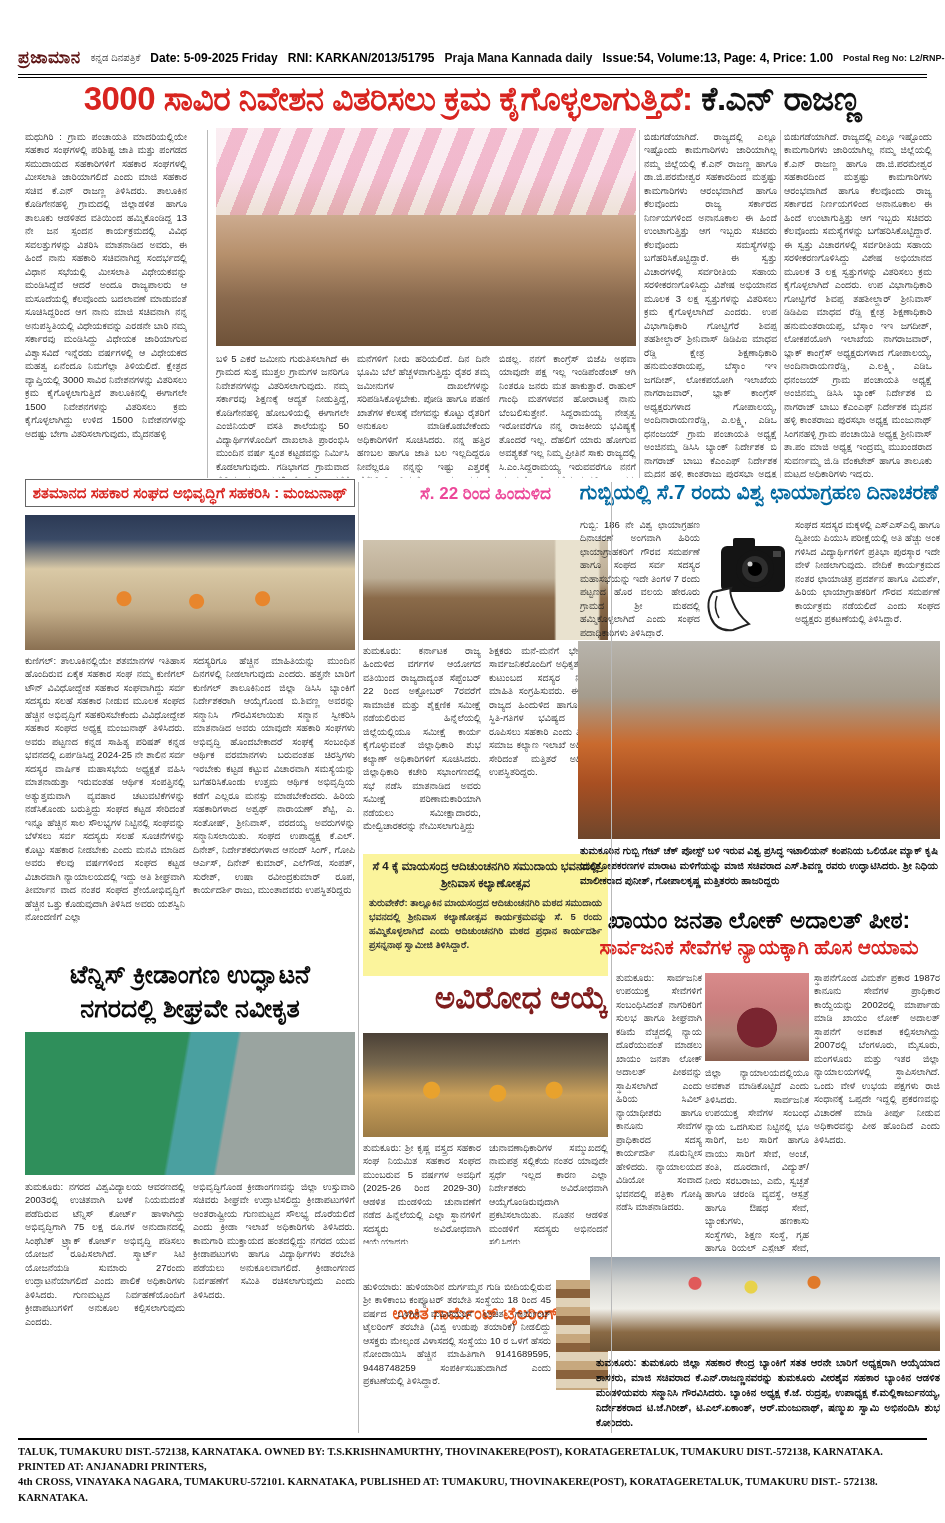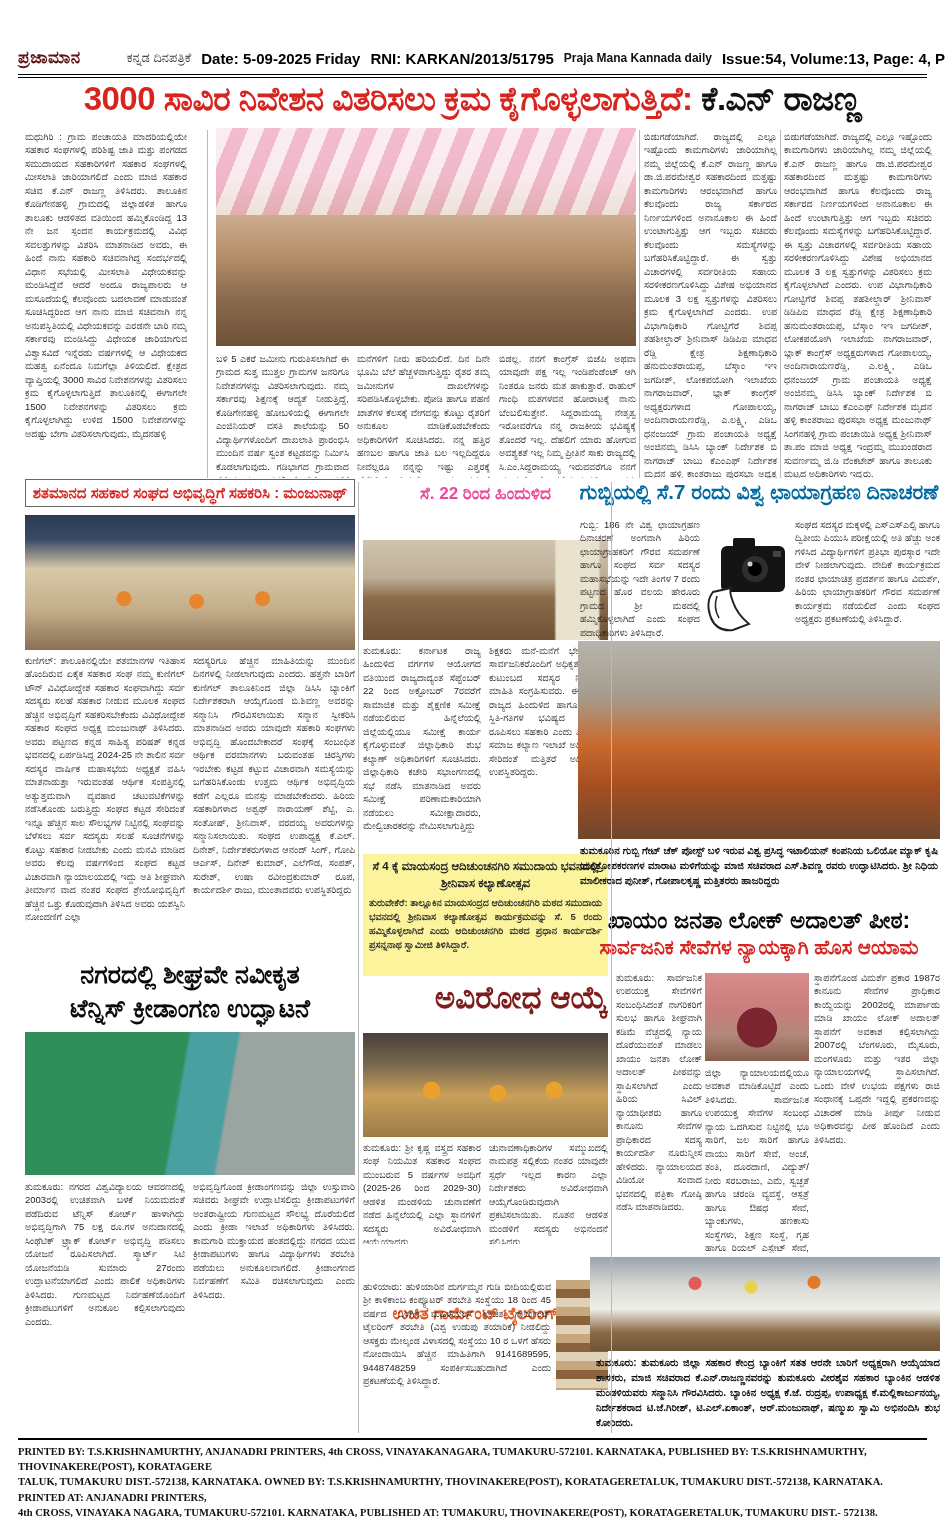--- a/index.html
+++ b/index.html
@@ -6,22 +6,22 @@
   .page{position:relative;width:945px;height:1523px;background:#fff;overflow:hidden;
         font-family:"Liberation Sans", sans-serif;color:#111;}
   .abs{position:absolute;}
   .body-text{font-size:9.5px;line-height:1.42;text-align:justify;color:#1c1c1c;overflow:hidden;}
   .caption{font-size:10px;font-weight:bold;line-height:1.5;text-align:justify;color:#111;overflow:hidden;}
   .vrule{position:absolute;width:1px;background:#b9b9b9;}
   
   .hdr{position:absolute;left:18px;top:42px;width:909px;height:32px;display:flex;align-items:center;
        gap:10px;border-bottom:4px double #000;font-size:11px;white-space:nowrap;}
   .logo{font-weight:bold;font-size:17px;color:#5d1414;letter-spacing:.5px;}
-  .tagline{font-size:13px;color:#333;margin-left:36px;}
-  .hmeta{font-weight:bold;font-size:15px;color:#000;}
+  .tagline{font-size:10px;color:#333;}
+  .hmeta{font-weight:bold;font-size:12px;color:#000;}
   .paper-en{font-weight:bold;font-size:12px;}
   .postal{font-size:9px;font-weight:bold;}
   
   .lead-head{left:20px;top:80px;width:905px;text-align:center;font-size:33px;font-weight:bold;
              color:#d8241f;letter-spacing:-.5px;}
   .lead-head .blk{color:#121212;}
   .coop-head{left:25px;top:479px;width:330px;border:1px solid #666;padding:4px 2px;text-align:center;
              font-size:15px;font-weight:bold;color:#d8241f;box-sizing:border-box;}
   .survey-head{left:363px;top:481px;width:245px;text-align:center;font-weight:bold;font-size:17px;line-height:1.55;color:#ec4899;}
   .gubbi-head{left:578px;top:480px;width:362px;text-align:center;font-size:20.5px;font-weight:bold;color:#0369a1;}
@@ -109,22 +109,22 @@
   <div class="abs body-text" style="left:499px;top:352px;width:137px;height:126px;">ಬಿಡಲ್ಲ. ನನಗೆ ಕಾಂಗ್ರೆಸ್ ಬಿಜೆಪಿ ಅಥವಾ ಯಾವುದೇ ಪಕ್ಷ ಇಲ್ಲ ಇಂಡಿಪೆಂಡೆಂಟ್ ಆಗಿ ನಿಂತರೂ ಜನರು ಮತ ಹಾಕುತ್ತಾರೆ. ರಾಹುಲ್ ಗಾಂಧಿ ಮತಗಳವನ ಹೋರಾಟಕ್ಕೆ ನಾನು ಬೆಂಬಲಿಸುತ್ತೇನೆ. ಸಿದ್ದರಾಮಯ್ಯ ನೇತೃತ್ವ ಇರೋವರೆಗೂ ನನ್ನ ರಾಜಕೀಯ ಭವಿಷ್ಯಕ್ಕೆ ತೊಂದರೆ ಇಲ್ಲ. ದೆಹಲಿಗೆ ಯಾರು ಹೋಗುವ ಅವಶ್ಯಕತೆ ಇಲ್ಲ ನಿಮ್ಮ ಪ್ರೀತಿನೆ ಸಾಕು ರಾಜ್ಯದಲ್ಲಿ ಸಿ.ಎಂ.ಸಿದ್ದರಾಮಯ್ಯ ಇರುವವರೆಗೂ ನನಗೆ ಯಾವುದೇ ತೊಂದರೆಯಾಗುವುದಿಲ್ಲ ಅವರು ಇರೋವರೆಗೂ ನನಗೆ ರಾಜಕಾರಣದಲ್ಲಿ ಒಳ್ಳೆಯ ಭವಿಷ್ಯ ಇದೆ. ನಾನು ಯಾವುದೇ ಕಾರಣಕ್ಕೂ ಕಾಂಗ್ರೆಸ್ ಬಿಡುವ ಮಾತೇ ಇಲ್ಲ. ಕೆಲವರು ಅಪಪ್ರಚಾರ ಮಾಡುತ್ತಿದ್ದಾರೆ ಪಾಪಾ ಅವರಿಗೆ ನನ್ನ ಹೆಸರು ಹೇಳಿಕೊಂಡರೆ ಏನೂ ಲಾಭ ಇರುವುದು ನಾನಾ ಕಾಂಗ್ರೆಸ್ ಪಕ್ಷಕ್ಕೆ ಯಾವುದೇ ದ್ರೋಹ ಮಾಡಿಲ್ಲ ಹಾಗೆ ನನಗೂ ಕಾಂಗ್ರೆಸ್ ಪಕ್ಷ ಯಾವುದೇ ಅನಾನುಕೂಲ ಎಸಗಿಲ್ಲ ಎಂದ. ಜಿ.ಪಂ ಮುಖ್ಯ ಕಾರ್ಯನಿರ್ವಹಣಾಧಿಕಾರಿ ಪ್ರಭು.ಜಿ.ಮಾತನಾಡಿ ನರೇಗಾ ಯೋಜನೆಯಲ್ಲಿ ಜಿಲ್ಲೆಯ ಪ್ರಥಮ ಸ್ಥಾನದಲ್ಲಿದೆ ತಾಲೂಕು ಎರಡನೇ ಸ್ಥಾನಗಳಿಸಿದೆ. 10 ಲಕ್ಷ ಮಾನವ ದಿನಗಳ ಸೃಜನೆಯಾಗಿವೆ ಪ್ರಸ್ತುತ 650 ಕೋಟಿ ರೂಗಳ ವೆಚ್ಚದಲ್ಲಿ ಅಂಗನವಾಡಿ, ಶಾಲಾ ಕೊಠಡಿ, ರಸ್ತೆ ಹಾಗೂ ಮೂಲಭೂತ ಸೌಕರ್ಯಗಳನ್ನು ಕಲ್ಪಿಸಲಾಗುತ್ತಿದೆ. ಕ್ಷೇತ್ರದಲ್ಲಿ 26 ಆಸ್ಪತ್ರೆ ಕಟ್ಟಡಗಳ ನಿರ್ಮಾಣಕ್ಕೆ ಹಣ</div>
   <div class="abs body-text" style="left:644px;top:130px;width:133px;height:348px;">ಬಿಡುಗಡೆಯಾಗಿದೆ. ರಾಜ್ಯದಲ್ಲಿ ಎಲ್ಲೂ ಇಷ್ಟೊಂದು ಕಾಮಗಾರಿಗಳು ಜಾರಿಯಾಗಿಲ್ಲ ನಮ್ಮ ಜಿಲ್ಲೆಯಲ್ಲಿ ಕೆ.ಎನ್ ರಾಜಣ್ಣ ಹಾಗೂ ಡಾ.ಜಿ.ಪರಮೇಶ್ವರ ಸಹಕಾರದಿಂದ ಮತ್ತಷ್ಟು ಕಾಮಗಾರಿಗಳು ಆರಂಭವಾಗಿದೆ ಹಾಗೂ ಕೆಲವೊಂದು ರಾಜ್ಯ ಸರ್ಕಾರದ ನಿರ್ಣಯಗಳಿಂದ ಅನಾನೂಕಾಲ ಈ ಹಿಂದೆ ಉಂಟಾಗುತ್ತಿತ್ತು ಆಗ ಇಬ್ಬರು ಸಚಿವರು ಕೆಲವೊಂದು ಸಮಸ್ಯೆಗಳನ್ನು ಬಗೆಹರಿಸಿಕೊಟ್ಟಿದ್ದಾರೆ. ಈ ಸ್ವತ್ತು ವಿಚಾರಗಳಲ್ಲಿ ಸರ್ವರೀತಿಯ ಸಹಾಯ ಸರಳೀಕರಣಗೊಳಿಸಿದ್ದು ವಿಶೇಷ ಅಭಿಯಾನದ ಮೂಲಕ 3 ಲಕ್ಷ ಸ್ವತ್ತುಗಳನ್ನು ವಿತರಿಸಲು ಕ್ರಮ ಕೈಗೊಳ್ಳಲಾಗಿದೆ ಎಂದರು. ಉಪ ವಿಭಾಗಾಧಿಕಾರಿ ಗೋಟ್ಟಿಗೆರೆ ಶಿವಪ್ಪ ತಹಶೀಲ್ದಾರ್ ಶ್ರೀನಿವಾಸ್ ಡಿಡಿಪಿಐ ಮಾಧವ ರೆಡ್ಡಿ ಕ್ಷೇತ್ರ ಶಿಕ್ಷಣಾಧಿಕಾರಿ ಹನುಮಂತರಾಯಪ್ಪ, ಬೆಸ್ಕಾಂ ಇಇ ಜಗದೀಶ್, ಲೋಕಪಯೋಗಿ ಇಲಾಖೆಯ ನಾಗರಾಜವಾರ್, ಬ್ಲಾಕ್ ಕಾಂಗ್ರೆಸ್ ಅಧ್ಯಕ್ಷರುಗಳಾದ ಗೋಪಾಲಯ್ಯ, ಅಂದಿನಾರಾಯಣರೆಡ್ಡಿ, ಎ.ಲಕ್ಷ್ಮಿ, ಎಡಿಒ ಧನಂಜಯ್ ಗ್ರಾಮ ಪಂಚಾಯತಿ ಅಧ್ಯಕ್ಷೆ ಅಂಜಿನಮ್ಮ ಡಿಸಿಸಿ ಬ್ಯಾಂಕ್ ನಿರ್ದೇಶಕ ಬಿ ನಾಗರಾಜ್ ಬಾಬು ಕೆಎಂಎಫ್ ನಿರ್ದೇಶಕ ಮೃದನ ಹಳ್ಳಿ ಕಾಂತರಾಜು ಪುರಸಭಾ ಅಧ್ಯಕ್ಷ ಮಂಜುನಾಥ್ ಸಿಂಗನಹಳ್ಳಿ ಗ್ರಾಮ ಪಂಚಾಯಿತಿ ಅಧ್ಯಕ್ಷ ಶ್ರೀನಿವಾಸ್ ತಾ.ಪಂ ಮಾಜಿ ಅಧ್ಯಕ್ಷ ಇಂದ್ರಮ್ಮ ಮುಖಂಡರಾದ ಸುವರ್ಣಮ್ಮ ಜಿ.ಡಿ ವೆಂಕಟೇಶ್ ಹಾಗೂ ತಾಲೂಕು ಮಟ್ಟದ ಅಧಿಕಾರಿಗಳು ಇದ್ದರು.</div>
   <div class="abs body-text" style="left:784px;top:130px;width:148px;height:348px;">ಬಿಡುಗಡೆಯಾಗಿದೆ. ರಾಜ್ಯದಲ್ಲಿ ಎಲ್ಲೂ ಇಷ್ಟೊಂದು ಕಾಮಗಾರಿಗಳು ಜಾರಿಯಾಗಿಲ್ಲ ನಮ್ಮ ಜಿಲ್ಲೆಯಲ್ಲಿ ಕೆ.ಎನ್ ರಾಜಣ್ಣ ಹಾಗೂ ಡಾ.ಜಿ.ಪರಮೇಶ್ವರ ಸಹಕಾರದಿಂದ ಮತ್ತಷ್ಟು ಕಾಮಗಾರಿಗಳು ಆರಂಭವಾಗಿದೆ ಹಾಗೂ ಕೆಲವೊಂದು ರಾಜ್ಯ ಸರ್ಕಾರದ ನಿರ್ಣಯಗಳಿಂದ ಅನಾನೂಕಾಲ ಈ ಹಿಂದೆ ಉಂಟಾಗುತ್ತಿತ್ತು ಆಗ ಇಬ್ಬರು ಸಚಿವರು ಕೆಲವೊಂದು ಸಮಸ್ಯೆಗಳನ್ನು ಬಗೆಹರಿಸಿಕೊಟ್ಟಿದ್ದಾರೆ. ಈ ಸ್ವತ್ತು ವಿಚಾರಗಳಲ್ಲಿ ಸರ್ವರೀತಿಯ ಸಹಾಯ ಸರಳೀಕರಣಗೊಳಿಸಿದ್ದು ವಿಶೇಷ ಅಭಿಯಾನದ ಮೂಲಕ 3 ಲಕ್ಷ ಸ್ವತ್ತುಗಳನ್ನು ವಿತರಿಸಲು ಕ್ರಮ ಕೈಗೊಳ್ಳಲಾಗಿದೆ ಎಂದರು. ಉಪ ವಿಭಾಗಾಧಿಕಾರಿ ಗೋಟ್ಟಿಗೆರೆ ಶಿವಪ್ಪ ತಹಶೀಲ್ದಾರ್ ಶ್ರೀನಿವಾಸ್ ಡಿಡಿಪಿಐ ಮಾಧವ ರೆಡ್ಡಿ ಕ್ಷೇತ್ರ ಶಿಕ್ಷಣಾಧಿಕಾರಿ ಹನುಮಂತರಾಯಪ್ಪ, ಬೆಸ್ಕಾಂ ಇಇ ಜಗದೀಶ್, ಲೋಕಪಯೋಗಿ ಇಲಾಖೆಯ ನಾಗರಾಜವಾರ್, ಬ್ಲಾಕ್ ಕಾಂಗ್ರೆಸ್ ಅಧ್ಯಕ್ಷರುಗಳಾದ ಗೋಪಾಲಯ್ಯ, ಅಂದಿನಾರಾಯಣರೆಡ್ಡಿ, ಎ.ಲಕ್ಷ್ಮಿ, ಎಡಿಒ ಧನಂಜಯ್ ಗ್ರಾಮ ಪಂಚಾಯತಿ ಅಧ್ಯಕ್ಷೆ ಅಂಜಿನಮ್ಮ ಡಿಸಿಸಿ ಬ್ಯಾಂಕ್ ನಿರ್ದೇಶಕ ಬಿ ನಾಗರಾಜ್ ಬಾಬು ಕೆಎಂಎಫ್ ನಿರ್ದೇಶಕ ಮೃದನ ಹಳ್ಳಿ ಕಾಂತರಾಜು ಪುರಸಭಾ ಅಧ್ಯಕ್ಷ ಮಂಜುನಾಥ್ ಸಿಂಗನಹಳ್ಳಿ ಗ್ರಾಮ ಪಂಚಾಯಿತಿ ಅಧ್ಯಕ್ಷ ಶ್ರೀನಿವಾಸ್ ತಾ.ಪಂ ಮಾಜಿ ಅಧ್ಯಕ್ಷ ಇಂದ್ರಮ್ಮ ಮುಖಂಡರಾದ ಸುವರ್ಣಮ್ಮ ಜಿ.ಡಿ ವೆಂಕಟೇಶ್ ಹಾಗೂ ತಾಲೂಕು ಮಟ್ಟದ ಅಧಿಕಾರಿಗಳು ಇದ್ದರು.</div>
 
   <div class="abs coop-head">ಶತಮಾನದ ಸಹಕಾರ ಸಂಘದ ಅಭಿವೃದ್ಧಿಗೆ ಸಹಕರಿಸಿ : ಮಂಜುನಾಥ್</div>
   <div class="photo ph-coop" style="left:25px;top:515px;width:330px;height:135px;"></div>
   <div class="abs body-text" style="left:25px;top:654px;width:160px;height:298px;">ಕುಣಿಗಲ್: ತಾಲೂಕಿನಲ್ಲಿಯೇ ಶತಮಾನಗಳ ಇತಿಹಾಸ ಹೊಂದಿರುವ ಏಕೈಕ ಸಹಕಾರ ಸಂಘ ನಮ್ಮ ಕುಣಿಗಲ್ ಟೌನ್ ವಿವಿಧೋದ್ದೇಶ ಸಹಕಾರ ಸಂಘವಾಗಿದ್ದು ಸರ್ವ ಸದಸ್ಯರು ಸಲಹೆ ಸಹಕಾರ ನೀಡುವ ಮೂಲಕ ಸಂಘದ ಹೆಚ್ಚಿನ ಅಭಿವೃದ್ಧಿಗೆ ಸಹಕರಿಸಬೇಕೆಂದು ವಿವಿಧೋದ್ದೇಶ ಸಹಕಾರ ಸಂಘದ ಅಧ್ಯಕ್ಷ ಮಂಜುನಾಥ್ ತಿಳಿಸಿದರು. ಅವರು ಪಟ್ಟಣದ ಕನ್ನಡ ಸಾಹಿತ್ಯ ಪರಿಷತ್ ಕನ್ನಡ ಭವನದಲ್ಲಿ ಏರ್ಪಡಿಸಿದ್ದ 2024-25 ನೇ ಶಾಲಿನ ಸರ್ವ ಸದಸ್ಯರ ವಾರ್ಷಿಕ ಮಹಾಸಭೆಯ ಅಧ್ಯಕ್ಷತೆ ವಹಿಸಿ ಮಾತನಾಡುತ್ತಾ ಇರುವಂತಹ ಆರ್ಥಿಕ ಸಂಪತ್ತಿನಲ್ಲಿ ಅತ್ಯುತ್ತಮವಾಗಿ ವ್ಯವಹಾರ ಚಟುವಟಿಕೆಗಳನ್ನು ನಡೆಸಿಕೊಂಡು ಬರುತ್ತಿದ್ದು ಸಂಘದ ಕಟ್ಟಡ ಸೇರಿದಂತೆ ಇನ್ನೂ ಹೆಚ್ಚಿನ ಸಾಲ ಸೌಲಭ್ಯಗಳ ನಿಟ್ಟಿನಲ್ಲಿ ಸಂಘವನ್ನು ಬೆಳೆಸಲು ಸರ್ವ ಸದಸ್ಯರು ಸಲಹೆ ಸೂಚನೆಗಳನ್ನು ಕೊಟ್ಟು ಸಹಕಾರ ನೀಡಬೇಕು ಎಂದು ಮನವಿ ಮಾಡಿದ ಅವರು ಕೆಲವು ವರ್ಷಗಳಿಂದ ಸಂಘದ ಕಟ್ಟಡ ವಿಚಾರವಾಗಿ ನ್ಯಾಯಾಲಯದಲ್ಲಿ ಇದ್ದು ಅತಿ ಶೀಘ್ರವಾಗಿ ತೀರ್ಮಾನ ವಾದ ನಂತರ ಸಂಘದ ಶ್ರೇಯೋಭಿವೃದ್ಧಿಗೆ ಹೆಚ್ಚಿನ ಒತ್ತು ಕೊಡುವುದಾಗಿ ತಿಳಿಸಿದ ಅವರು ಯಶಸ್ವಿನಿ ನೋಂದಣಿಗೆ ಎಲ್ಲಾ</div>
   <div class="abs body-text" style="left:193px;top:654px;width:162px;height:298px;">ಸದಸ್ಯರಿಗೂ ಹೆಚ್ಚಿನ ಮಾಹಿತಿಯನ್ನು ಮುಂದಿನ ದಿನಗಳಲ್ಲಿ ನೀಡಲಾಗುವುದು ಎಂದರು. ಹತ್ತನೇ ಬಾರಿಗೆ ಕುಣಿಗಲ್ ತಾಲೂಕಿನಿಂದ ಜಿಲ್ಲಾ ಡಿಸಿಸಿ ಬ್ಯಾಂಕಿಗೆ ನಿರ್ದೇಶಕರಾಗಿ ಆಯ್ಕೆಗೊಂಡ ಬಿ.ಶಿವಣ್ಣ ಅವರನ್ನು ಸನ್ಮಾನಿಸಿ ಗೌರವಿಸಲಾಯಿತು ಸನ್ಮಾನ ಸ್ವೀಕರಿಸಿ ಮಾತನಾಡಿದ ಅವರು ಯಾವುದೇ ಸಹಕಾರಿ ಸಂಘಗಳು ಅಭಿವೃದ್ಧಿ ಹೊಂದಬೇಕಾದರೆ ಸಂಘಕ್ಕೆ ಸಂಬಂಧಿತ ಆರ್ಥಿಕ ವರಮಾನಗಳು ಬರುವಂತಹ ಚಿರಸ್ತಿಗಳು ಇರಬೇಕು ಕಟ್ಟಡ ಕಟ್ಟುವ ವಿಚಾರವಾಗಿ ಸಮಸ್ಯೆಯನ್ನು ಬಗೆಹರಿಸಿಕೊಂಡು ಉತ್ತಮ ಆರ್ಥಿಕ ಅಭಿವೃದ್ಧಿಯ ಕಡೆಗೆ ಎಲ್ಲರೂ ಮನಸ್ಸು ಮಾಡಬೇಕೆಂದರು. ಹಿರಿಯ ಸಹಕಾರಿಗಳಾದ ಅಶ್ವಥ್ ನಾರಾಯಣ್ ಶೆಟ್ಟಿ, ಎ. ಸಂತೋಷ್, ಶ್ರೀನಿವಾಸ್, ವರದಯ್ಯ ಅವರುಗಳನ್ನು ಸನ್ಮಾನಿಸಲಾಯಿತು. ಸಂಘದ ಉಪಾಧ್ಯಕ್ಷ ಕೆ.ಎಲ್. ದಿನೇಶ್, ನಿರ್ದೇಶಕರುಗಳಾದ ಆನಂದ್ ಸಿಂಗ್, ಗೋಪಿ ಆರ್ಎಸ್, ದಿನೇಶ್ ಕುಮಾರ್, ಎಲೆಗೌಡ, ಸಂಪತ್, ಸುರೇಶ್, ಉಷಾ ರವೀಂದ್ರಕುಮಾರ್ ರೂಪ, ಕಾರ್ಯದರ್ಶಿ ರಾಜು, ಮುಂತಾದವರು ಉಪಸ್ಥಿತರಿದ್ದರು</div>
 
   <div class="abs tennis-head">
+    <div>ಟೆನ್ನಿಸ್ ಕ್ರೀಡಾಂಗಣ ಉದ್ಘಾಟನೆ</div>
     <div>ನಗರದಲ್ಲಿ ಶೀಘ್ರವೇ ನವೀಕೃತ</div>
-    <div>ಟೆನ್ನಿಸ್ ಕ್ರೀಡಾಂಗಣ ಉದ್ಘಾಟನೆ</div>
   </div>
   <div class="photo ph-tennis" style="left:25px;top:1032px;width:330px;height:143px;"></div>
   <div class="abs body-text" style="left:25px;top:1180px;width:160px;height:253px;">ತುಮಕೂರು: ನಗರದ ವಿಶ್ವವಿದ್ಯಾಲಯ ಆವರಣದಲ್ಲಿ 2003ರಲ್ಲಿ ಉಚಿತವಾಗಿ ಬಳಕೆ ನಿಯಮದಂತೆ ಪಡೆದಿರುವ ಟೆನ್ನಿಸ್ ಕೋರ್ಟ್ ಹಾಳಾಗಿದ್ದು ಅಭಿವೃದ್ಧಿಗಾಗಿ 75 ಲಕ್ಷ ರೂ.ಗಳ ಅನುದಾನದಲ್ಲಿ ಸಿಂಥೆಟಿಕ್ ಟ್ರ್ಯಾಕ್ ಕೋರ್ಟ್ ಅಭಿವೃದ್ಧಿ ಪಡಿಸಲು ಯೋಜನೆ ರೂಪಿಸಲಾಗಿದೆ. ಸ್ಮಾರ್ಟ್ ಸಿಟಿ ಯೋಜನೆಯಡಿ ಸುಮಾರು 27ರಂದು ಉದ್ಘಾಟನೆಯಾಗಲಿದೆ ಎಂದು ಪಾಲಿಕೆ ಅಧಿಕಾರಿಗಳು ತಿಳಿಸಿದರು. ಗುಣಮಟ್ಟದ ನಿರ್ವಹಣೆಯೊಂದಿಗೆ ಕ್ರೀಡಾಪಟುಗಳಿಗೆ ಅನುಕೂಲ ಕಲ್ಪಿಸಲಾಗುವುದು ಎಂದರು.</div>
   <div class="abs body-text" style="left:193px;top:1180px;width:162px;height:253px;">ಅಭಿವೃದ್ಧಿಗೊಂಡ ಕ್ರೀಡಾಂಗಣವನ್ನು ಜಿಲ್ಲಾ ಉಸ್ತುವಾರಿ ಸಚಿವರು ಶೀಘ್ರವೇ ಉದ್ಘಾಟಿಸಲಿದ್ದು ಕ್ರೀಡಾಪಟುಗಳಿಗೆ ಅಂತರಾಷ್ಟ್ರೀಯ ಗುಣಮಟ್ಟದ ಸೌಲಭ್ಯ ದೊರೆಯಲಿದೆ ಎಂದು ಕ್ರೀಡಾ ಇಲಾಖೆ ಅಧಿಕಾರಿಗಳು ತಿಳಿಸಿದರು. ಕಾಮಗಾರಿ ಮುಕ್ತಾಯದ ಹಂತದಲ್ಲಿದ್ದು ನಗರದ ಯುವ ಕ್ರೀಡಾಪಟುಗಳು ಹಾಗೂ ವಿದ್ಯಾರ್ಥಿಗಳು ತರಬೇತಿ ಪಡೆಯಲು ಅನುಕೂಲವಾಗಲಿದೆ. ಕ್ರೀಡಾಂಗಣದ ನಿರ್ವಹಣೆಗೆ ಸಮಿತಿ ರಚಿಸಲಾಗುವುದು ಎಂದು ತಿಳಿಸಿದರು.</div>
 
   <div class="abs survey-head">
     <div>ಸೆ. 22 ರಿಂದ ಹಿಂದುಳಿದ</div>
   </div>
   <div class="photo ph-survey" style="left:363px;top:540px;width:245px;height:100px;"></div>
   <div class="abs body-text" style="left:363px;top:644px;width:118px;height:206px;">ತುಮಕೂರು: ಕರ್ನಾಟಕ ರಾಜ್ಯ ಹಿಂದುಳಿದ ವರ್ಗಗಳ ಆಯೋಗದ ವತಿಯಿಂದ ರಾಜ್ಯದಾದ್ಯಂತ ಸೆಪ್ಟೆಂಬರ್ 22 ರಿಂದ ಅಕ್ಟೋಬರ್ 7ರವರೆಗೆ ಸಾಮಾಜಿಕ ಮತ್ತು ಶೈಕ್ಷಣಿಕ ಸಮೀಕ್ಷೆ ನಡೆಯಲಿರುವ ಹಿನ್ನೆಲೆಯಲ್ಲಿ ಜಿಲ್ಲೆಯಲ್ಲಿಯೂ ಸಮೀಕ್ಷೆ ಕಾರ್ಯ ಕೈಗೊಳ್ಳುವಂತೆ ಜಿಲ್ಲಾಧಿಕಾರಿ ಶುಭ ಕಲ್ಯಾಣ್ ಅಧಿಕಾರಿಗಳಿಗೆ ಸೂಚಿಸಿದರು. ಜಿಲ್ಲಾಧಿಕಾರಿ ಕಚೇರಿ ಸಭಾಂಗಣದಲ್ಲಿ ಸಭೆ ನಡೆಸಿ ಮಾತನಾಡಿದ ಅವರು ಸಮೀಕ್ಷೆ ಪರಿಣಾಮಕಾರಿಯಾಗಿ ನಡೆಯಲು ಸಮೀಕ್ಷಾದಾರರು, ಮೇಲ್ವಿಚಾರಕರನ್ನು ನೇಮಿಸಲಾಗುತ್ತಿದ್ದು</div>
@@ -177,19 +177,18 @@
   <div class="photo ph-bank" style="left:590px;top:1257px;width:350px;height:94px;"></div>
   <div class="abs caption" style="left:596px;top:1355px;width:344px;height:80px;">ತುಮಕೂರು: ತುಮಕೂರು ಜಿಲ್ಲಾ ಸಹಕಾರ ಕೇಂದ್ರ ಬ್ಯಾಂಕಿಗೆ ಸತತ ಆರನೇ ಬಾರಿಗೆ ಅಧ್ಯಕ್ಷರಾಗಿ ಆಯ್ಕೆಯಾದ ಶಾಸಕರು, ಮಾಜಿ ಸಚಿವರಾದ ಕೆ.ಎನ್.ರಾಜಣ್ಣನವರನ್ನು ತುಮಕೂರು ವೀರಶೈವ ಸಹಕಾರ ಬ್ಯಾಂಕಿನ ಆಡಳಿತ ಮಂಡಳಿಯವರು ಸನ್ಮಾನಿಸಿ ಗೌರವಿಸಿದರು. ಬ್ಯಾಂಕಿನ ಅಧ್ಯಕ್ಷ ಕೆ.ಜೆ. ರುದ್ರಪ್ಪ, ಉಪಾಧ್ಯಕ್ಷ ಕೆ.ಮಲ್ಲಿಕಾರ್ಜುನಯ್ಯ, ನಿರ್ದೇಶಕರಾದ ಟಿ.ಜೆ.ಗಿರೀಶ್, ಟಿ.ಎಲ್.ಏಕಾಂತ್, ಆರ್.ಮಂಜುನಾಥ್, ಷಣ್ಮುಖ ಸ್ವಾಮಿ ಅಭಿನಂದಿಸಿ ಶುಭ ಕೋರಿದರು.</div>
 
   <div class="vrule" style="left:207px;top:130px;height:348px;"></div>
   <div class="vrule" style="left:639px;top:130px;height:348px;"></div>
   <div class="vrule" style="left:780px;top:130px;height:348px;"></div>
   <div class="vrule" style="left:358px;top:482px;height:951px;"></div>
   <div class="vrule" style="left:611px;top:482px;height:951px;"></div>
 
   <div class="footer">
-    <div>PRINTED BY: T.S.KRISHNAMURTHY, ANJANADRI PRINTERS, 4th CROSS, VINAYAKANAGARA, TUMAKURU-572101. KARNATAKA, PUBLISHED BY: T.S.KRISHNAMURTHY, THOVINAKERE(POST), KORATAGERE</div>
     <div>TALUK, TUMAKURU DIST.-572138, KARNATAKA. OWNED BY: T.S.KRISHNAMURTHY, THOVINAKERE(POST), KORATAGERETALUK, TUMAKURU DIST.-572138, KARNATAKA. PRINTED AT: ANJANADRI PRINTERS,</div>
     <div>4th CROSS, VINAYAKA NAGARA, TUMAKURU-572101. KARNATAKA, PUBLISHED AT: TUMAKURU, THOVINAKERE(POST), KORATAGERETALUK, TUMAKURU DIST.- 572138. KARNATAKA.</div>
 
   </div>
 
 </div>
 
 </body></html>

